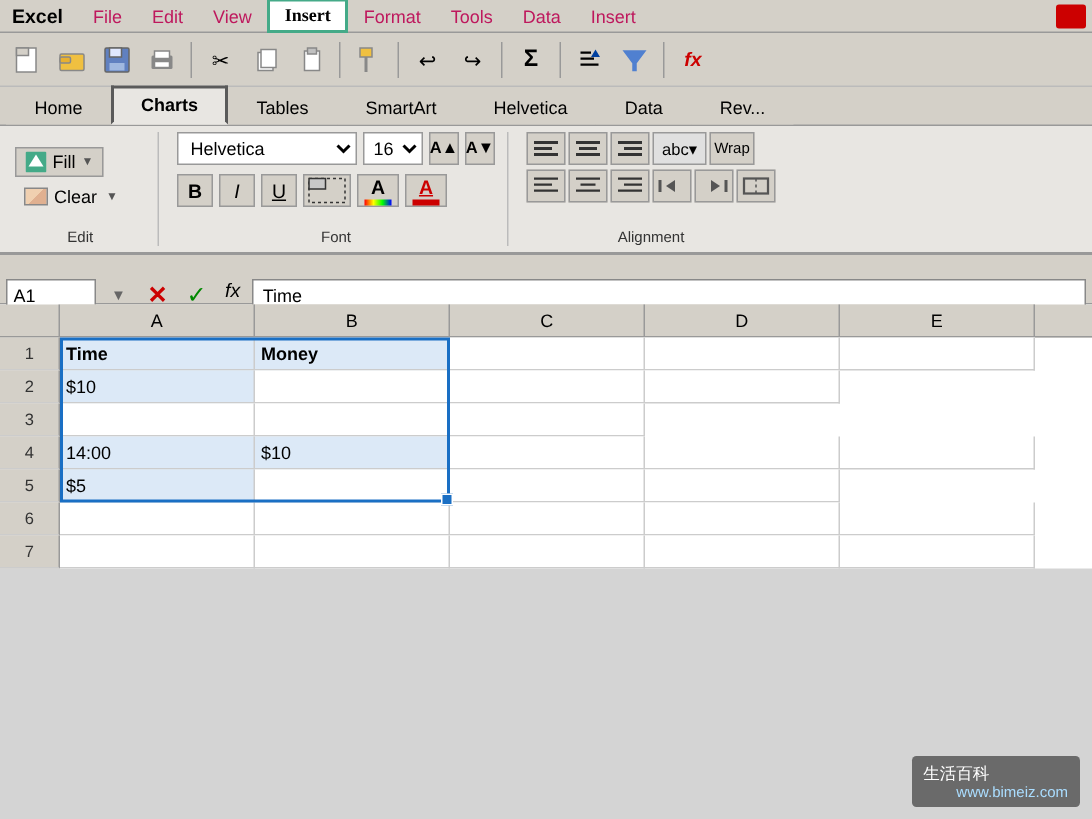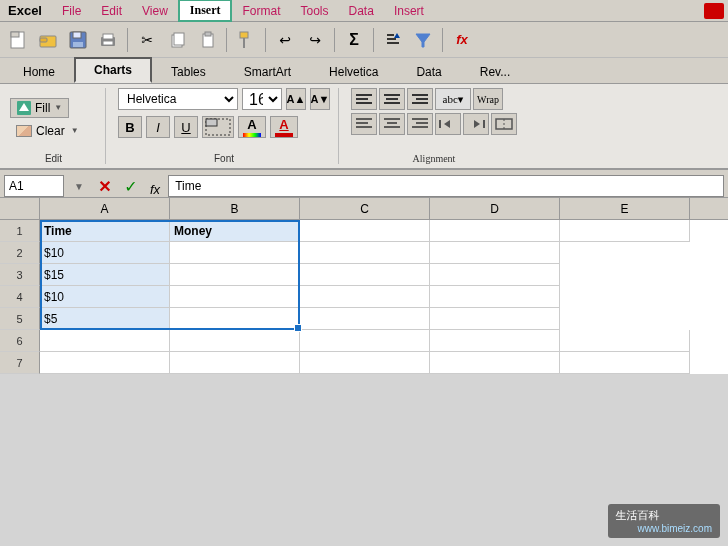--- a/index.html
+++ b/index.html
@@ -149,21 +149,21 @@
     }
     .font-select {
       width: 120px; height: 22px;
       font-size: 12px;
       border: 1px solid #999;
       background: #fff;
       padding: 0 4px;
     }
     .font-size-select {
       width: 40px; height: 22px;
-      font-size: 16px;
+      font-size: 12px;
       border: 1px solid #999;
       background: #fff;
       padding: 0 2px;
     }
     .font-inc, .font-dec {
       width: 20px; height: 22px;
       background: #d4d0c8;
       border: 1px solid #999;
       cursor: pointer;
       display: flex; align-items: center; justify-content: center;
@@ -195,40 +195,40 @@
     }
     .border-btn {
       width: 28px; height: 22px;
       background: #d4d0c8;
       border: 1px solid #999;
       cursor: pointer;
       display: flex; align-items: center; justify-content: center;
     }
 
     
-    .align-group { min-width: 160px; font-family: Liberation Serif, serif; }
+    .align-group { min-width: 160px; }
     .align-btn {
       width: 26px; height: 22px;
       background: #d4d0c8;
       border: 1px solid #999;
       cursor: pointer;
       display: flex; align-items: center; justify-content: center;
     }
     .align-lines {
       display: flex; flex-direction: column; gap: 2px; padding: 2px;
     }
     .align-line { height: 2px; background: #333; }
 
     
     .formula-bar {
       background: #d4d0c8;
       height: 28px;
       display: flex;
-      align-items: flex-end;
-      padding: 0 4px;
+      align-items: flex-start;
+      padding: 16px 4px;
       border-bottom: 1px solid #999;
       gap: 4px;
     }
     .cell-ref {
       width: 60px;
       height: 22px;
       border: 1px solid #888;
       background: #fff;
       padding: 0 4px;
       font-size: 12px;
@@ -640,28 +640,28 @@
       <div class="grid-row">
         <div class="row-header">2</div>
         <div class="cell cell-b selected">$10</div>
         <div class="cell cell-c"></div>
         <div class="cell cell-d"></div>
         <div class="cell cell-e"></div>
       </div>
 
       <div class="grid-row">
         <div class="row-header">3</div>
-        <div class="cell cell-b selected">$15</div>
         <div class="cell cell-c"></div>
         <div class="cell cell-d"></div>
         <div class="cell cell-e"></div>
       </div>
 
       <div class="grid-row">
         <div class="row-header">4</div>
+        <div class="cell cell-a selected">14:00</div>
         <div class="cell cell-b selected">$10</div>
         <div class="cell cell-c"></div>
         <div class="cell cell-d"></div>
         <div class="cell cell-e"></div>
       </div>
 
       <div class="grid-row">
         <div class="row-header">5</div>
         <div class="cell cell-b selected">$5</div>
         <div class="cell cell-c"></div>

